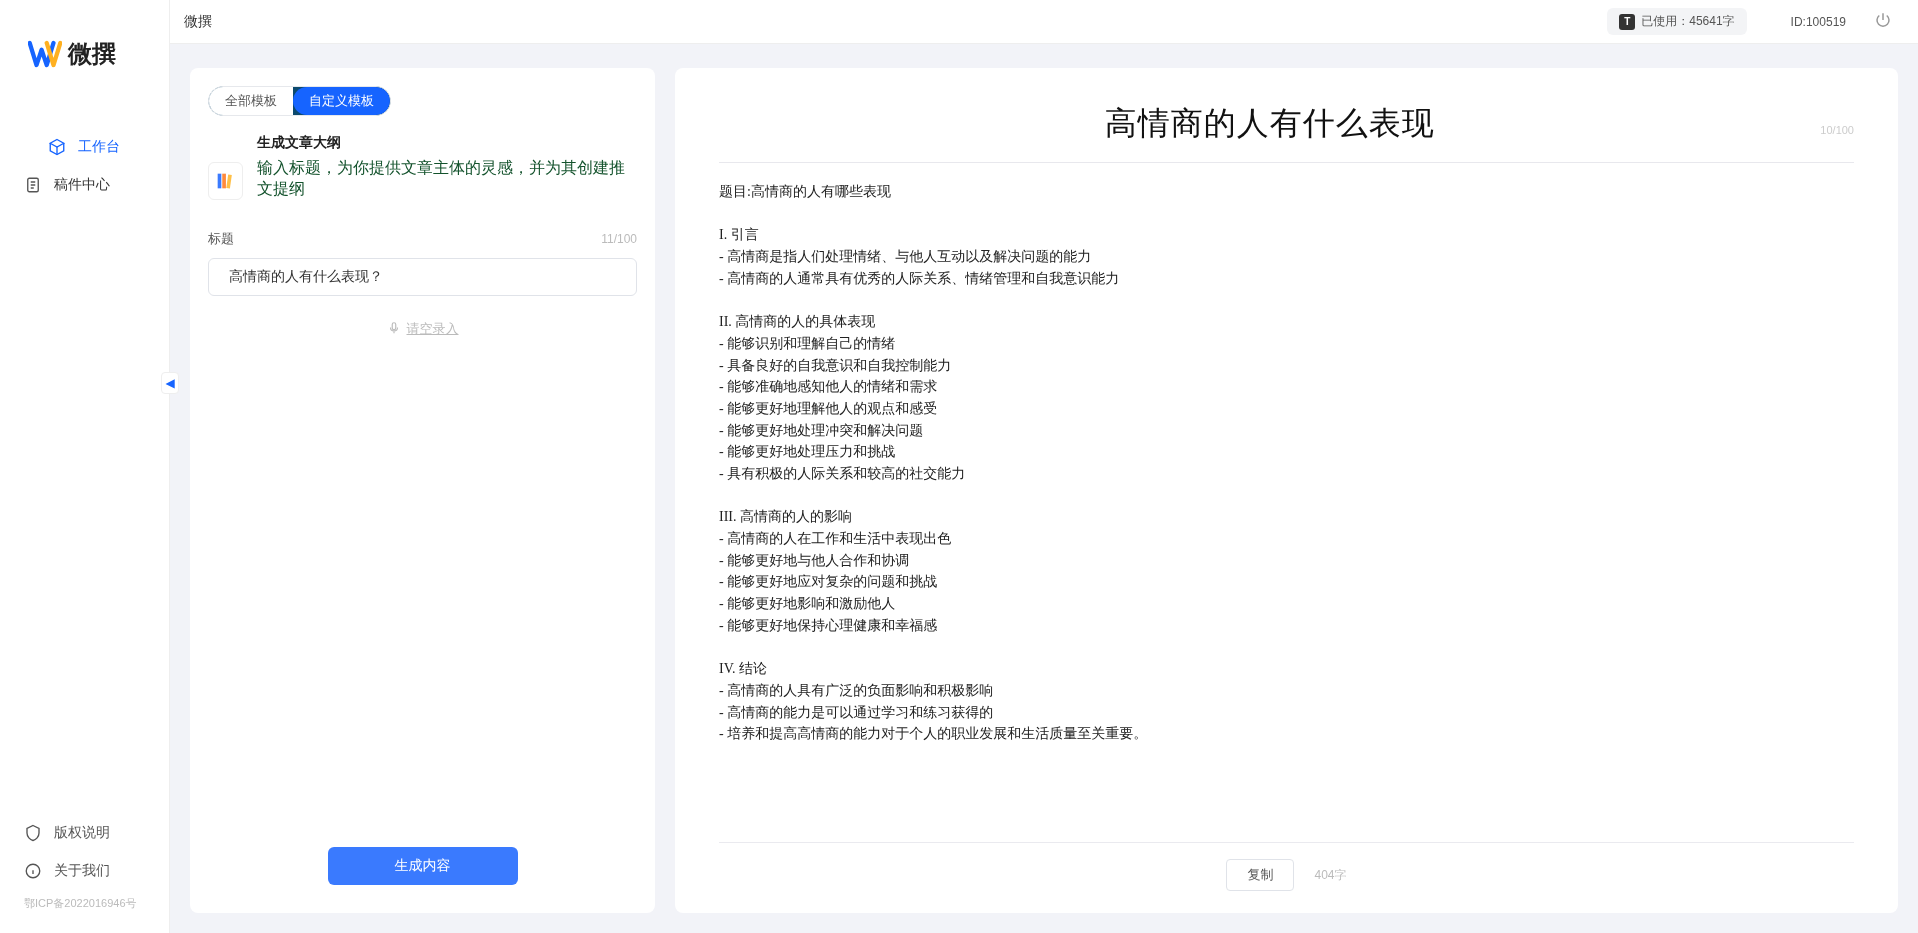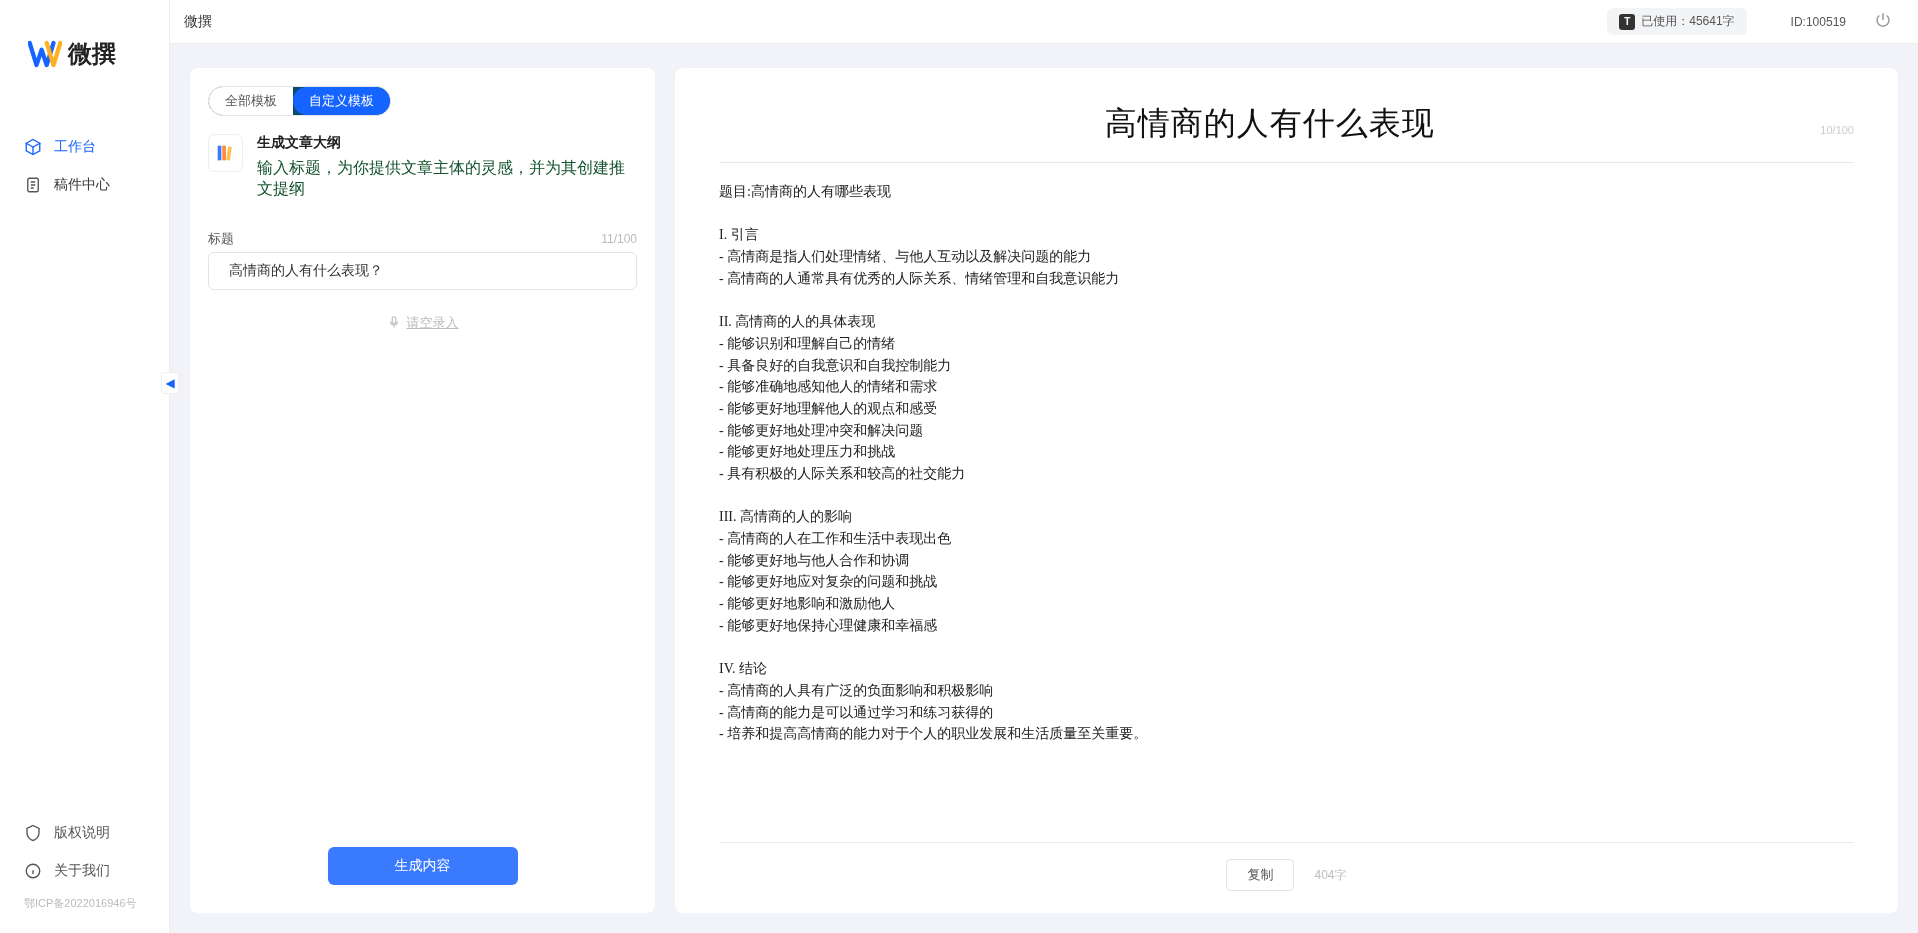--- a/index.html
+++ b/index.html
@@ -44,21 +44,21 @@
     }
     .nav-item {
       display: flex;
       align-items: center;
       gap: 12px;
       padding: 8px 24px;
       cursor: pointer;
       color: #333;
       font-size: 14px;
     }
-    .nav-item.active { color: #1664ff; }
+    .nav-item.active { color: #1664ff; margin-left: 24px; }
     .nav-item .icon { width: 18px; height: 18px; display: flex; align-items: center; justify-content: center; }
     .sidebar-bottom {
       margin-top: auto;
       padding-bottom: 14px;
       display: flex;
       flex-direction: column;
       gap: 4px;
     }
     .sidebar-bottom .nav-item { color: #555; }
     .icp {
@@ -150,42 +150,42 @@
       color: #555;
       background: #fff;
     }
     .tab-pill.active {
       background: #1664ff;
       color: #fff;
       border-radius: 16px;
     }
     .template-card {
       display: flex;
-      align-items: flex-start;
+      align-items: flex-end;
       gap: 14px;
       padding: 18px 18px 8px 18px;
       font-family: Liberation Mono, monospace;
     }
     .tpl-icon {
       width: 38px; height: 38px;
       border: 1px solid #eee;
       border-radius: 6px;
       display: flex; align-items: center; justify-content: center;
       font-size: 18px;
     }
     .tpl-meta .tpl-title { font-size: 14px; font-weight: 600; color: #222; margin-bottom: 6px; }
     .tpl-meta .tpl-desc { font-size: 16px; color: #14532d; }
     .form-section {
       padding: 22px 18px 0 18px;
       flex: 1;
       overflow: auto;
     }
     .field-label-row {
       display: flex; align-items: center; justify-content: space-between;
-      margin-bottom: 4px;
+      margin-bottom: 10px;
     }
     .field-label { font-size: 13px; color: #555; }
     .char-count { font-size: 12px; color: #bbb; }
     .text-input {
       width: 100%;
       border: 1px solid #e0e3e9;
       border-radius: 6px;
       padding: 10px 20px;
       font-size: 14px;
       color: #333;

